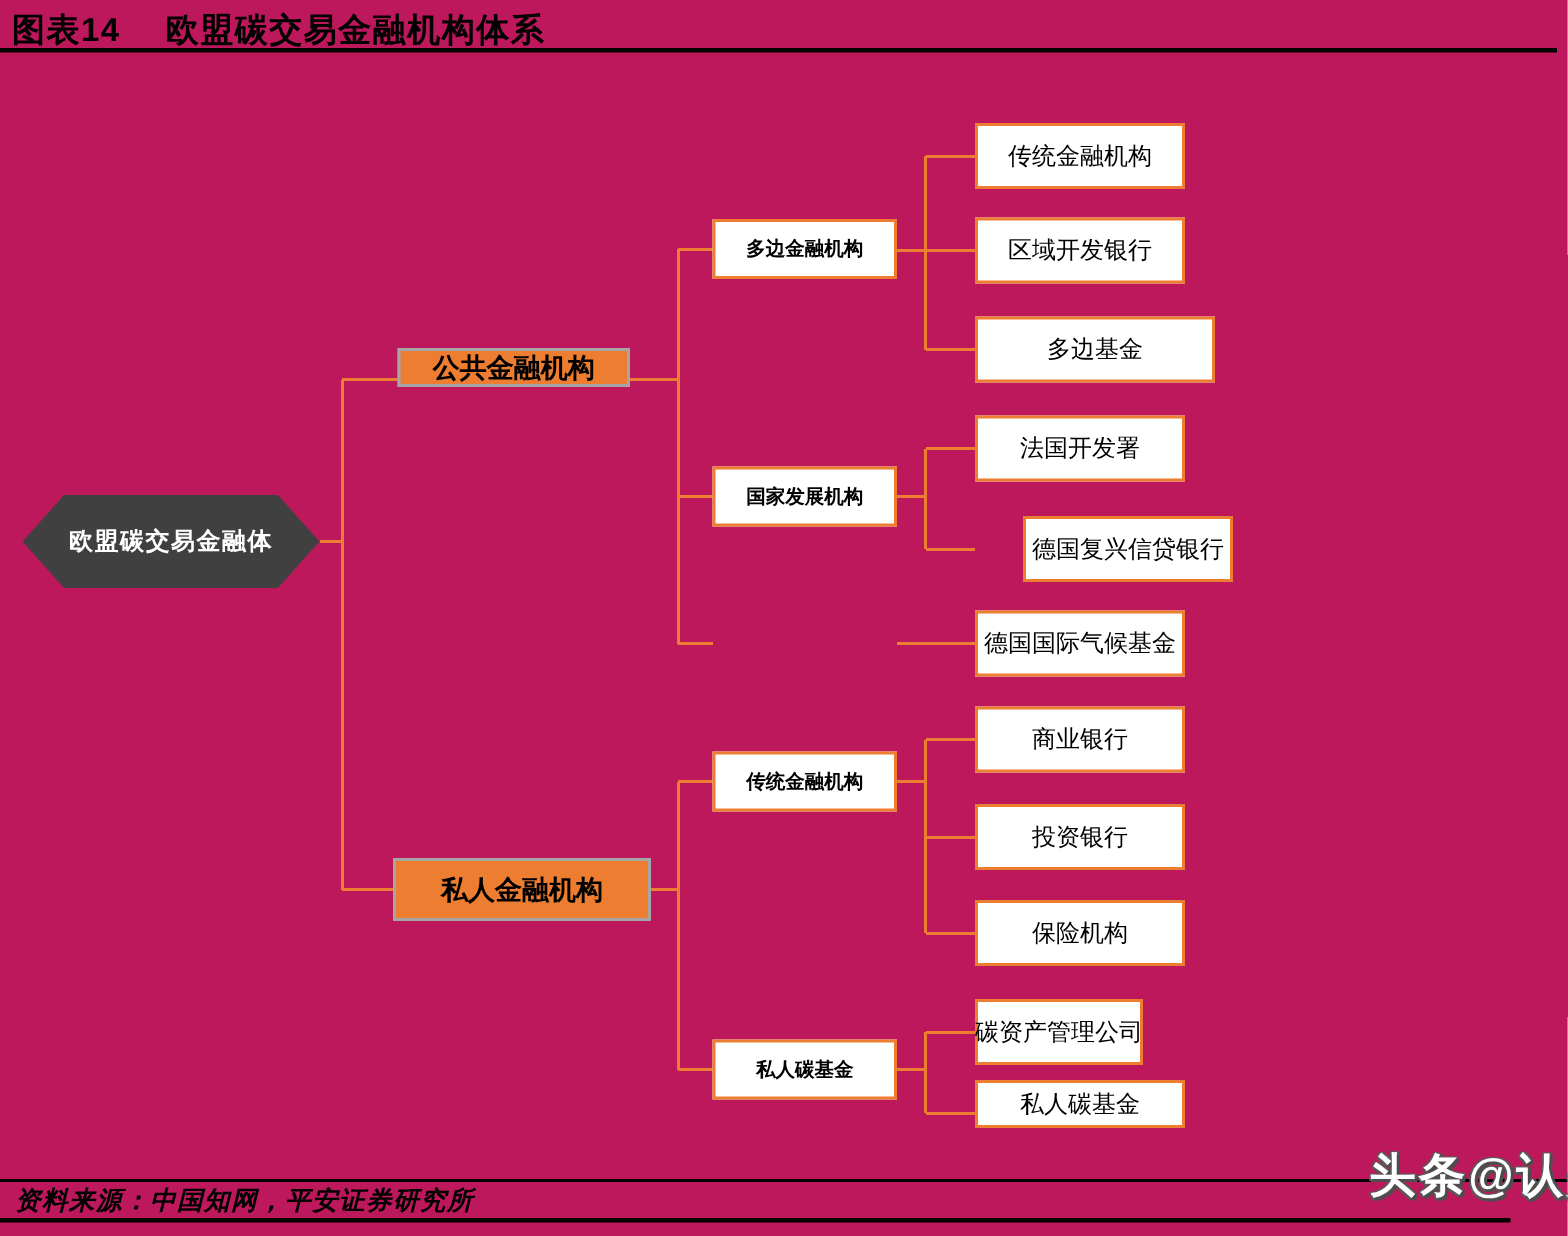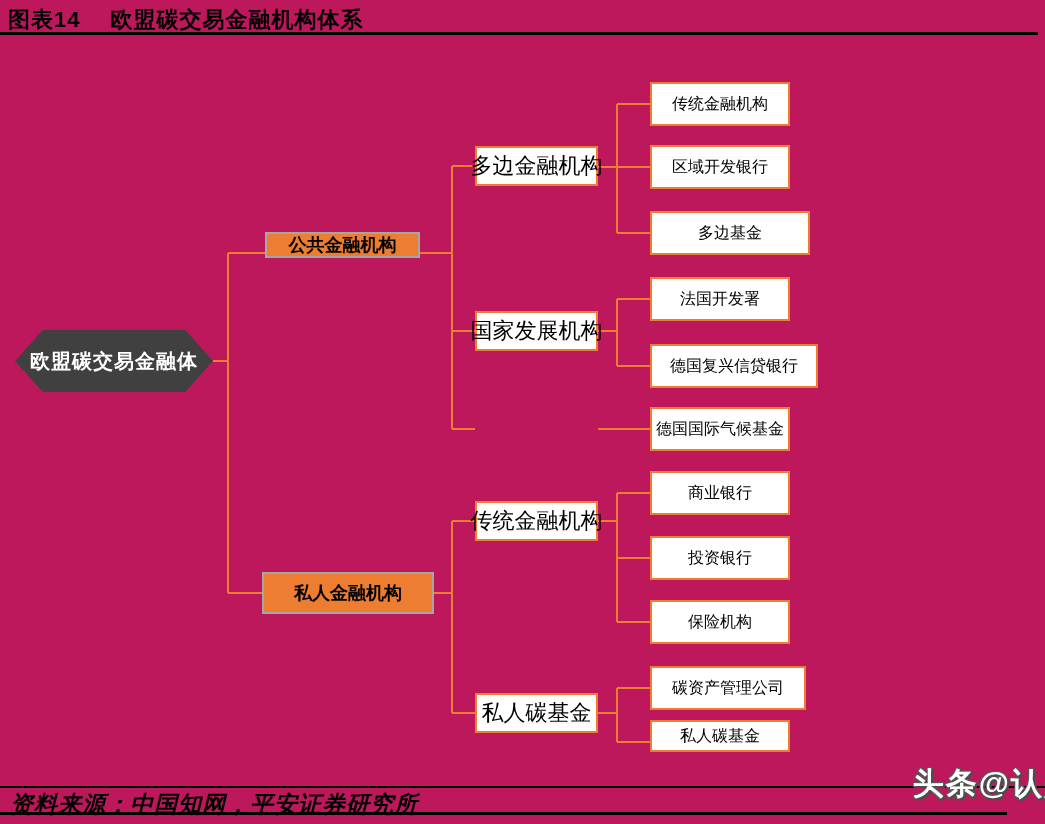--- a/index.html
+++ b/index.html
@@ -10,34 +10,34 @@
   
   .title-row { position:absolute; left:8px; top:5px; display:flex; align-items:baseline; gap:30px;
     font-size:22px; font-weight:700; color:#000; letter-spacing:1px; white-space:nowrap; }
   .title-rule { position:absolute; left:0; top:32px; width:1038px; height:3px; background:#000; }
 
   
   .node { position:absolute; box-sizing:border-box; display:flex; align-items:center;
     justify-content:center; text-align:center; white-space:nowrap; color:#000; }
   .l1 { background:var(--accent_orange,#ED7D31); border:2px solid var(--border_gray,#A6A6A6);
     font-size:18px; font-weight:700; }
-  .mid { background:#fff; border:2px solid var(--accent_orange,#ED7D31); font-size:22px; font-weight:400; }
+  .mid { background:#fff; border:2px solid var(--accent_orange,#ED7D31); font-size:13px; font-weight:700; }
   .leaf { background:#fff; border:2px solid var(--accent_orange,#ED7D31); font-size:16px; font-weight:500; }
   .hex { position:absolute; left:15px; top:330px; width:198px; height:62px;
     background:var(--node_dark,#404040);
     clip-path:polygon(0 50%, 14% 0, 86% 0, 100% 50%, 86% 100%, 14% 100%);
     display:flex; align-items:center; justify-content:center;
-    color:#fff; font-size:20px; font-weight:700; letter-spacing:1px; }
+    color:#fff; font-size:16px; font-weight:700; letter-spacing:1px; }
   svg.connectors { position:absolute; left:0; top:0; pointer-events:none; }
 
   
   .footer-rule-top { position:absolute; left:0; top:786px; width:1045px; height:2px; background:#000; }
   .footer-rule-bottom { position:absolute; left:0; top:812px; width:1007px; height:3px; background:#000; }
   .source-note { position:absolute; left:10px; top:789px; font-family:"Liberation Serif", serif;
-    font-style:italic; font-size:23px; font-weight:600; color:#000; letter-spacing:1px; white-space:nowrap; }
+    font-style:italic; font-size:17px; font-weight:600; color:#000; letter-spacing:1px; white-space:nowrap; }
 
   
   .watermark { position:absolute; top:763px; right:6px; z-index:5;
     font-size:31px; font-weight:700; letter-spacing:2px; color:#fff;
     text-shadow: 2px 2px 0 #4d4d4d, -1px -1px 0 #5a5a5a, 1px -1px 0 #5a5a5a,
                  -1px 1px 0 #5a5a5a, 2px 0 0 #4d4d4d, 0 2px 0 #4d4d4d; }
 </style>
 </head>
 <body>
 
@@ -71,26 +71,26 @@
 
   <div class="node mid" style="left:475px;top:146px;width:123px;height:40px">多边金融机构</div>
   <div class="node mid" style="left:475px;top:311px;width:123px;height:40px">国家发展机构</div>
   <div class="node mid" style="left:475px;top:501px;width:123px;height:40px">传统金融机构</div>
   <div class="node mid" style="left:475px;top:693px;width:123px;height:40px">私人碳基金</div>
 
   <div class="node leaf" style="left:650px;top:82px;width:140px;height:44px">传统金融机构</div>
   <div class="node leaf" style="left:650px;top:145px;width:140px;height:44px">区域开发银行</div>
   <div class="node leaf" style="left:650px;top:211px;width:160px;height:44px">多边基金</div>
   <div class="node leaf" style="left:650px;top:277px;width:140px;height:44px">法国开发署</div>
-  <div class="node leaf" style="left:650px;top:344px;width:168px;height:44px">德国复兴信贷银行</div>
+  <div class="node leaf" style="left:682px;top:344px;width:140px;height:44px">德国复兴信贷银行</div>
   <div class="node leaf" style="left:650px;top:407px;width:140px;height:44px">德国国际气候基金</div>
   <div class="node leaf" style="left:650px;top:471px;width:140px;height:44px">商业银行</div>
   <div class="node leaf" style="left:650px;top:536px;width:140px;height:44px">投资银行</div>
   <div class="node leaf" style="left:650px;top:600px;width:140px;height:44px">保险机构</div>
-  <div class="node leaf" style="left:650px;top:666px;width:156px;height:44px">碳资产管理公司</div>
+  <div class="node leaf" style="left:650px;top:666px;width:112px;height:44px">碳资产管理公司</div>
   <div class="node leaf" style="left:650px;top:720px;width:140px;height:32px">私人碳基金</div>
 
   <div class="footer-rule-top"></div>
   <div class="source-note">资料来源：中国知网，平安证券研究所</div>
   <div class="footer-rule-bottom"></div>
 
   <div class="watermark">头条@认是</div>
 
 </div>
 

